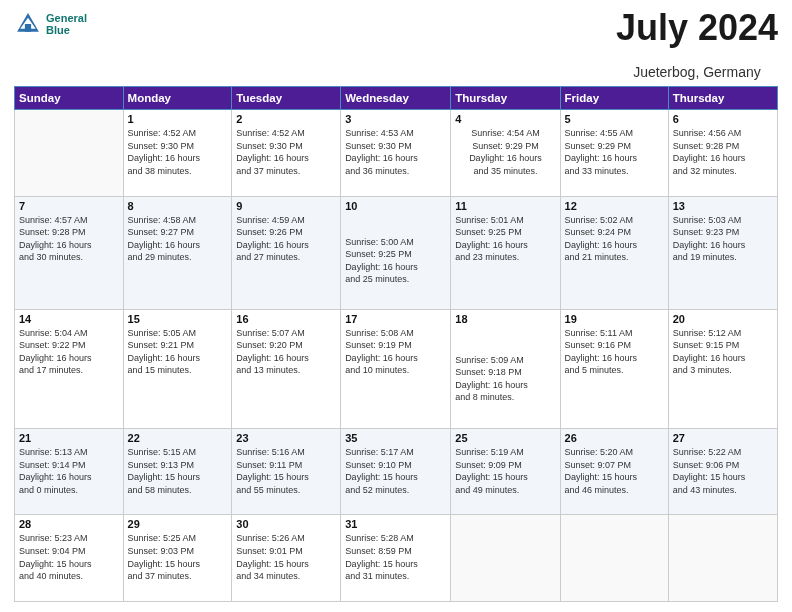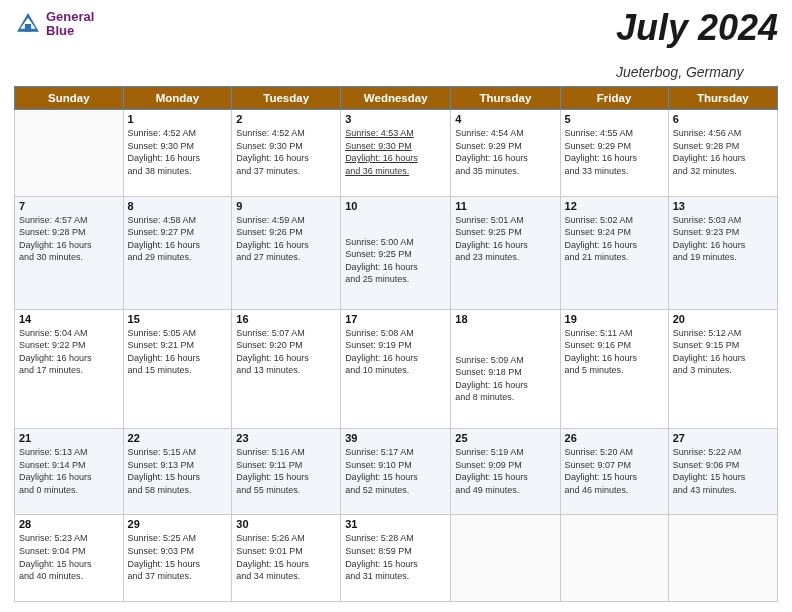--- a/index.html
+++ b/index.html
@@ -22,56 +22,55 @@
       justify-content: space-between;
       align-items: flex-start;
       margin-bottom: 6px;
     }
     .logo {
       display: flex;
       align-items: center;
       gap: 4px;
     }
     .logo-text {
-      font-size: 13px;
+      font-size: 11px;
       font-weight: bold;
-      color: #701a75;
+      color: #0f766e;
       line-height: 1.1;
     }
     .logo-icon {
       width: 28px;
       height: 28px;
     }
     .title-block {
-      text-align: left;
-      font-style: italic;
+      text-align: center;
     }
     .month-title {
       font-size: 36px;
       font-weight: bold;
       color: #1a1a1a;
       line-height: 1;
     }
     .location {
       font-size: 14px;
       color: #333;
       margin-top: 18px;
     }
     .calendar {
       width: 100%;
       border-collapse: collapse;
       flex: 1;
     }
     .calendar th {
-      background-color: #a16207;
+      background-color: #4c1d95;
       color: #fff;
       font-size: 11.5px;
       font-weight: bold;
       padding: 5px 4px;
-      text-align: center;
+      text-align: left;
       border: 1px solid #4a8bbf;
       margin-left: 41px;
     }
     .calendar td {
       border: 1px solid #ccc;
       vertical-align: top;
       padding: 3px 4px;
       font-size: 9.5px;
       color: #222;
       width: 113px;
@@ -143,28 +142,28 @@
           </td>
           <td>
             <div class="day-number">2</div>
             <div class="day-info" style="white-space: pre-line;">Sunrise: 4:52 AM
 Sunset: 9:30 PM
 Daylight: 16 hours
 and 37 minutes.</div>
           </td>
           <td>
             <div class="day-number">3</div>
-            <div class="day-info" style="white-space: pre-line; text-decoration: underline;">Sunrise: 4:53 AM
+            <div class="day-info" style="white-space: pre-line;">Sunrise: 4:53 AM
 Sunset: 9:30 PM
 Daylight: 16 hours
 and 36 minutes.</div>
           </td>
           <td>
             <div class="day-number">4</div>
-            <div class="day-info" style="white-space: pre-line;">Sunrise: 4:54 AM
+            <div class="day-info" style="white-space: pre-line; text-align: center;">Sunrise: 4:54 AM
 Sunset: 9:29 PM
 Daylight: 16 hours
 and 35 minutes.</div>
           </td>
           <td>
             <div class="day-number">5</div>
             <div class="day-info" style="white-space: pre-line;">Sunrise: 4:55 AM
 Sunset: 9:29 PM
 Daylight: 16 hours
 and 33 minutes.</div>
@@ -295,21 +294,21 @@
 and 58 minutes.</div>
           </td>
           <td>
             <div class="day-number">23</div>
             <div class="day-info" style="white-space: pre-line;">Sunrise: 5:16 AM
 Sunset: 9:11 PM
 Daylight: 15 hours
 and 55 minutes.</div>
           </td>
           <td>
-            <div class="day-number">39</div>
+            <div class="day-number">35</div>
             <div class="day-info" style="white-space: pre-line;">Sunrise: 5:17 AM
 Sunset: 9:10 PM
 Daylight: 15 hours
 and 52 minutes.</div>
           </td>
           <td>
             <div class="day-number">25</div>
             <div class="day-info" style="white-space: pre-line;">Sunrise: 5:19 AM
 Sunset: 9:09 PM
 Daylight: 15 hours

